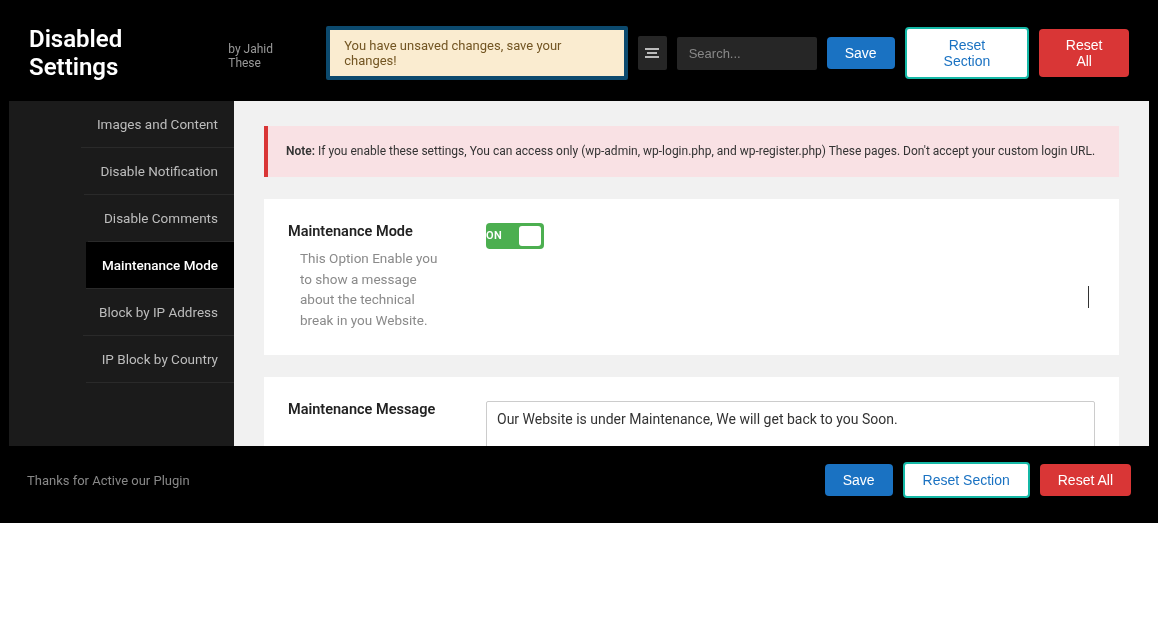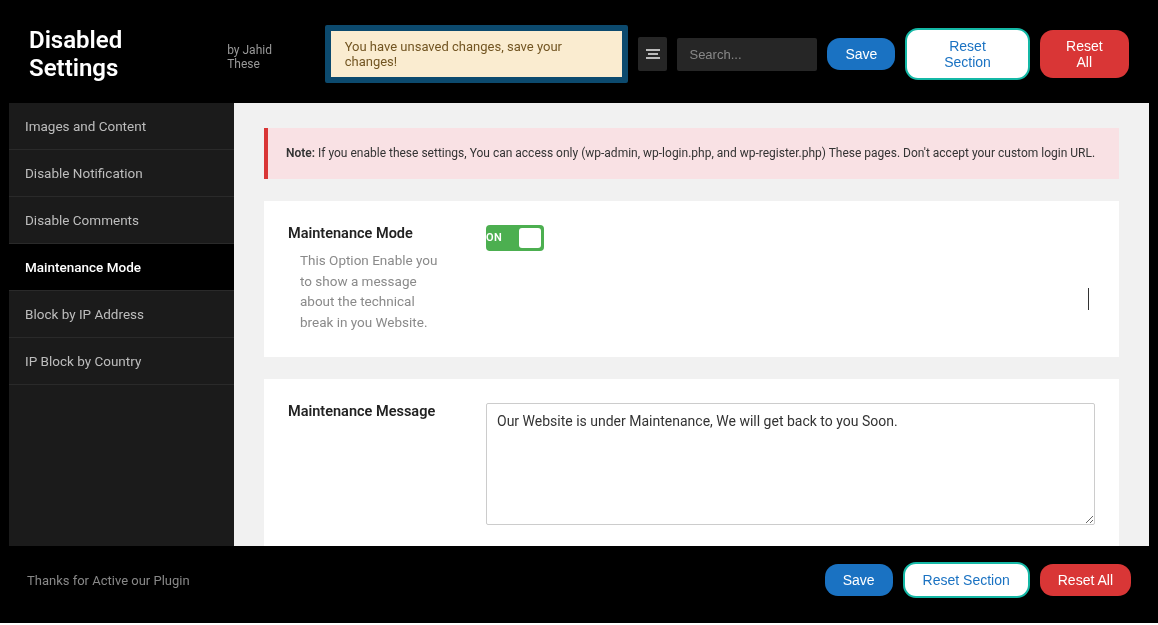--- a/index.html
+++ b/index.html
@@ -4,21 +4,21 @@
   <style>
     * { box-sizing: border-box; margin: 0; padding: 0; }
     body {
       font-family: -apple-system, BlinkMacSystemFont, "Segoe UI", Roboto, sans-serif;
       background: #fff;
       color: #333;
       font-size: 14px;
     }
     .app {
       width: 1158px;
-      height: 623px;
+      height: 523px;
       margin: 0 auto;
       background: #000;
       padding: 9px;
       display: flex;
       flex-direction: column;
     }
     .header {
       background: #000;
       display: flex;
       align-items: center;
@@ -32,21 +32,21 @@
       margin-right: 6px;
     }
     .header-byline {
       color: #999;
       font-size: 12px;
       margin-top: 6px;
     }
     .spacer { flex: 1; }
     .unsaved-banner {
       background: #faecd0;
-      border: 6px solid #0c4a6e;
+      border: 4px solid #0c4a6e;
       color: #725522;
       padding: 8px 14px;
       font-size: 13px;
       border-radius: 2px;
     }
     .expand-btn {
       width: 30px;
       height: 34px;
       background: #262626;
       color: #bbb;
@@ -62,21 +62,21 @@
       border: none;
       padding: 9px 12px;
       font-size: 13px;
       width: 140px;
       border-radius: 2px;
     }
     .search-input::placeholder { color: #888; }
     .btn {
       padding: 8px 18px;
       font-size: 14px;
-      border-radius: 13px;
+      border-radius: 4px;
       cursor: pointer;
       border: none;
       font-weight: 400;
     }
     .btn-primary {
       background: #1a72c2;
       color: #fff;
     }
     .btn-outline {
       background: #ffffff;
@@ -91,20 +91,21 @@
       flex: 1;
       display: flex;
       background: #000;
       overflow: hidden;
     }
     .sidebar {
       width: 225px;
       background: #1b1b1b;
       display: flex;
       flex-direction: column;
+      align-items: flex-end;
     }
     .sidebar-item {
       color: #bdbdbd;
       padding: 15px 16px;
       font-size: 13.5px;
       border-bottom: 1px solid #2a2a2a;
       cursor: pointer;
       position: relative;
     }
     .sidebar-item.active {

